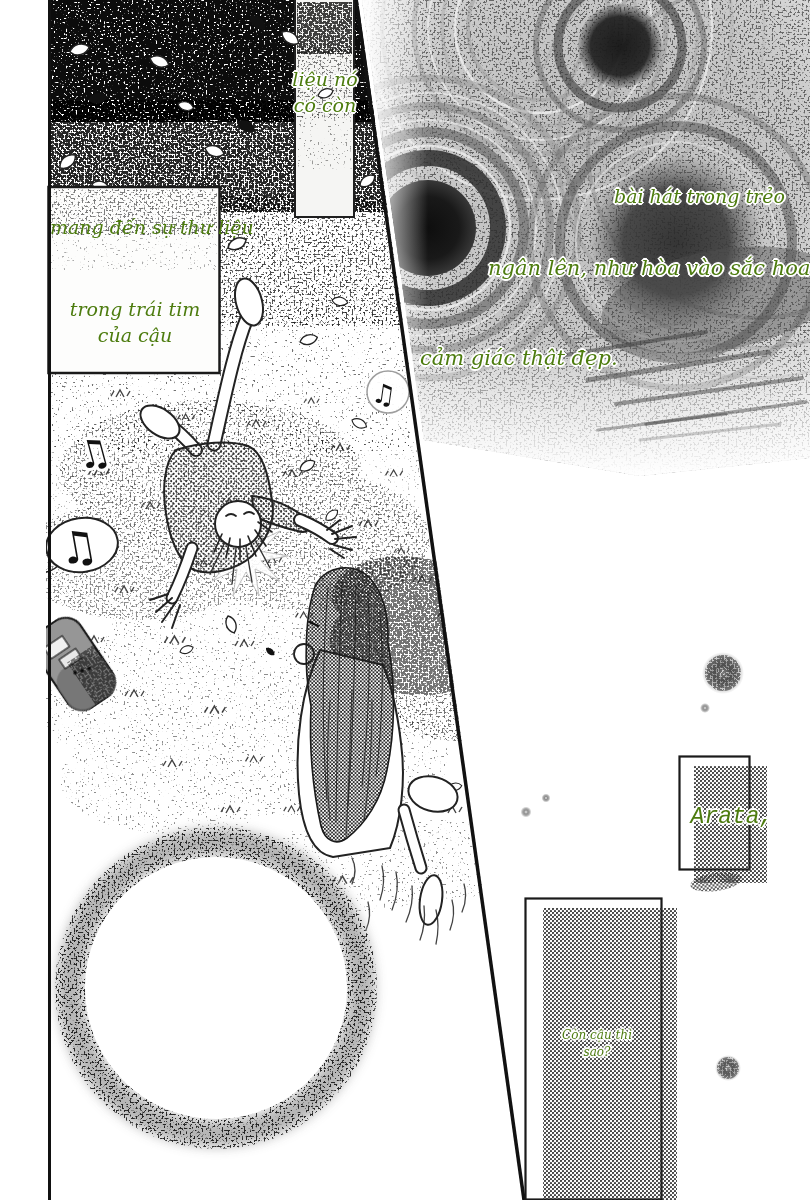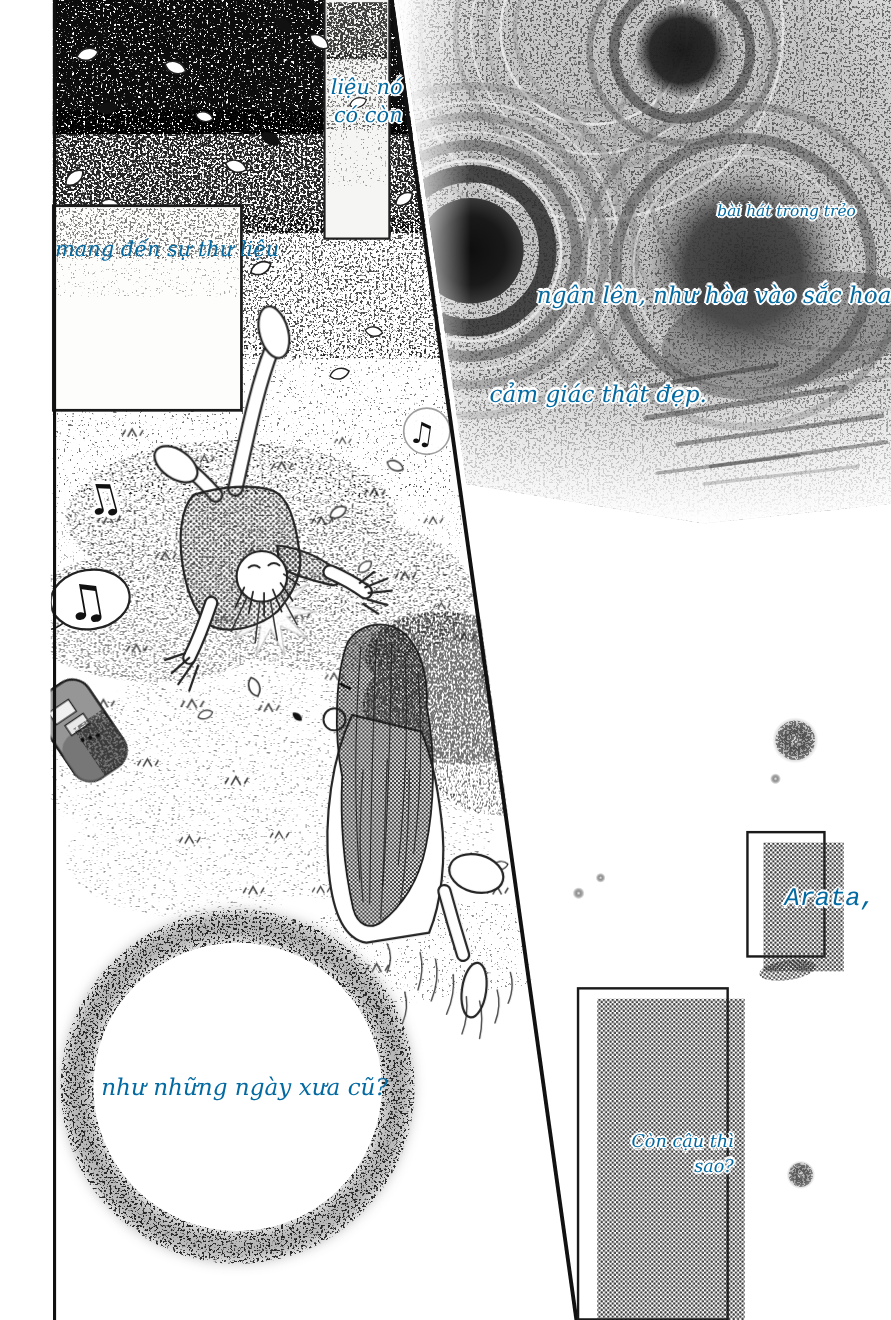--- a/index.html
+++ b/index.html
@@ -1,30 +1,30 @@
 <!DOCTYPE html>
 <html><head>
 <meta charset="utf-8">
 <style>
   html,body{margin:0;padding:0;background:#ffffff;font-family:"Liberation Sans",sans-serif;}
   #page{position:relative;width:810px;height:1200px;background:#ffffff;overflow:hidden;}
   #art{position:absolute;left:0;top:0;}
-  .txt{position:absolute;color:#0369a1;font-family:"DejaVu Serif",serif;font-style:italic;
-       text-align:right;line-height:1.38;pointer-events:none;white-space:nowrap;}
+  .txt{position:absolute;color:#4d7c0f;font-family:"DejaVu Serif",serif;font-style:italic;
+       text-align:center;line-height:1.38;pointer-events:none;white-space:nowrap;}
   .halo{text-shadow:-1px -1px 0 #fff,1px -1px 0 #fff,-1px 1px 0 #fff,1px 1px 0 #fff,
         -2px 0 0 #fff,2px 0 0 #fff,0 -2px 0 #fff,0 2px 0 #fff,0 0 3px #fff;}
   .t-strip{left:284px;top:66px;width:82px;font-size:19px;}
   .t-box1{left:50px;top:214px;width:170px;font-size:19px;}
   .t-box2{left:50px;top:296px;width:170px;font-size:19px;}
-  .t-lyric1{left:614px;top:183px;width:164px;font-size:14px;}
+  .t-lyric1{left:614px;top:183px;width:164px;font-size:19px;}
   .t-lyric2{left:488px;top:254px;width:330px;font-size:21px;}
-  .t-lyric3{left:420px;top:344px;width:170px;font-size:21px;margin-left:25px;}
+  .t-lyric3{left:420px;top:344px;width:170px;font-size:21px;}
   .t-arata{left:668px;top:802px;width:128px;font-size:23px;font-family:Liberation Mono, monospace;}
   .t-circle{left:92px;top:974px;width:245px;font-size:21px;}
-  .t-question{left:527px;top:1027px;width:140px;font-size:16px;}
+  .t-question{left:527px;top:1027px;width:140px;font-size:12px;}
 </style>
 </head>
 <body>
 
 <div id="page">
 <svg id="art" width="810" height="1200" viewBox="0 0 810 1200">
   <defs>
     <clipPath id="clipL">
           <polygon points="46,0 358,0 526,1200 46,1200"></polygon>
         </clipPath>
@@ -429,22 +429,25 @@
           <circle cx="728" cy="1068" r="11" fill="#000" filter="url(#g2)"></circle>
         </g>
   </g>
 </svg>
 
 <div class="txt t-strip halo">
   <div>liệu nó</div>
   <div>có còn</div>
 </div>
 <div class="txt t-box1">mang đến sự thư liệu</div>
+<div class="txt t-box2">
+  <div>trong trái tim</div>
+  <div>của cậu</div>
+</div>
 <div class="txt t-lyric1 halo">bài hát trong trẻo</div>
 <div class="txt t-lyric2 halo">ngân lên, như hòa vào sắc hoa cỏ.</div>
 <div class="txt t-lyric3 halo">cảm giác thật đẹp.</div>
 <div class="txt t-arata halo">Arata,</div>
-<div class="txt t-circle">như những ngày xưa cũ?</div>
 <div class="txt t-question halo">
   <div>Còn cậu thì</div>
   <div>sao?</div>
 </div>
 </div>
 
 </body></html>

